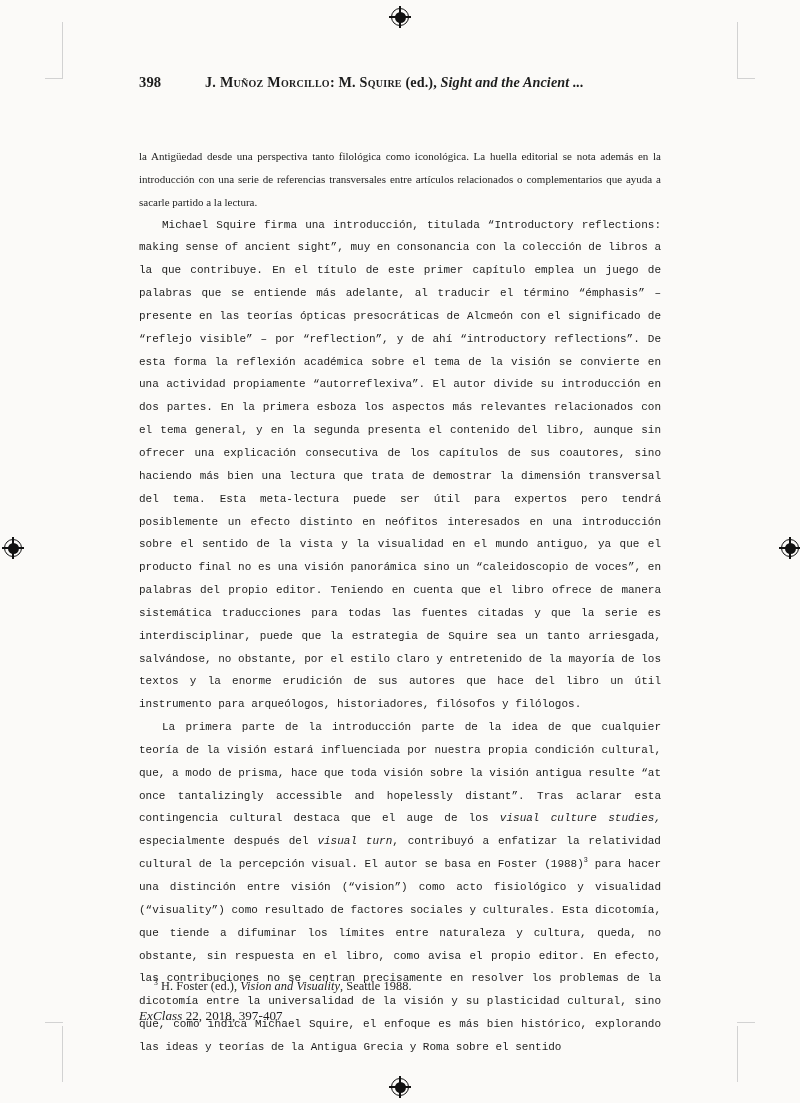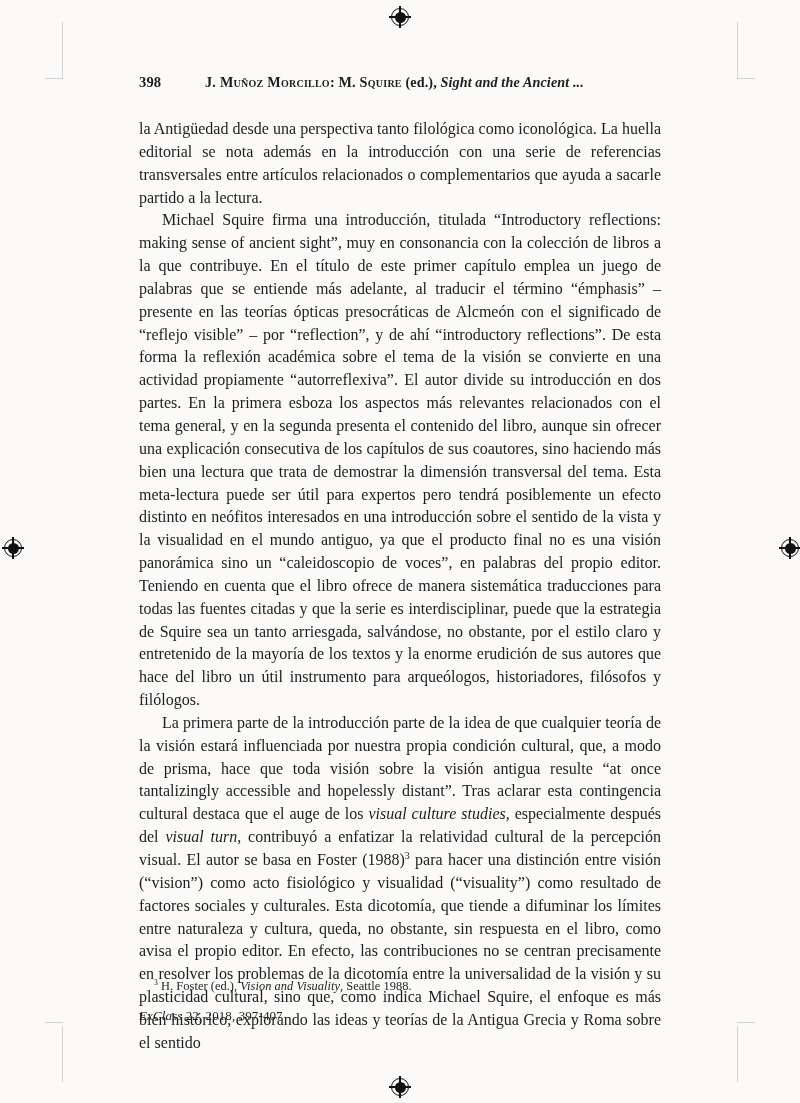--- a/index.html
+++ b/index.html
@@ -106,35 +106,36 @@
     font-size: 14.6px;
   }
   .sc {
     font-variant: small-caps;
     letter-spacing: 0.25px;
   }
   .it { font-style: italic; }
 
   .body-text {
     position: absolute;
-    top: 118px;
-    left: 0;
-    width: 522px;
-    font-size: 16px;
+    top: 145px;
+    left: 0;
+    width: 522px;
+    font-size: 11px;
     line-height: 22.85px;
     text-align: justify;
     text-justify: inter-word;
     hyphens: none;
   }
   .body-text p {
     margin: 0;
     text-indent: 0;
   }
   .body-text p.indent {
     text-indent: 23px;
+    font-family: Liberation Mono, monospace;
   }
   .body-text p:last-child { text-align: justify; }
 
   sup {
     font-size: 0.62em;
     vertical-align: super;
     line-height: 0;
   }
 
   .footnote {

